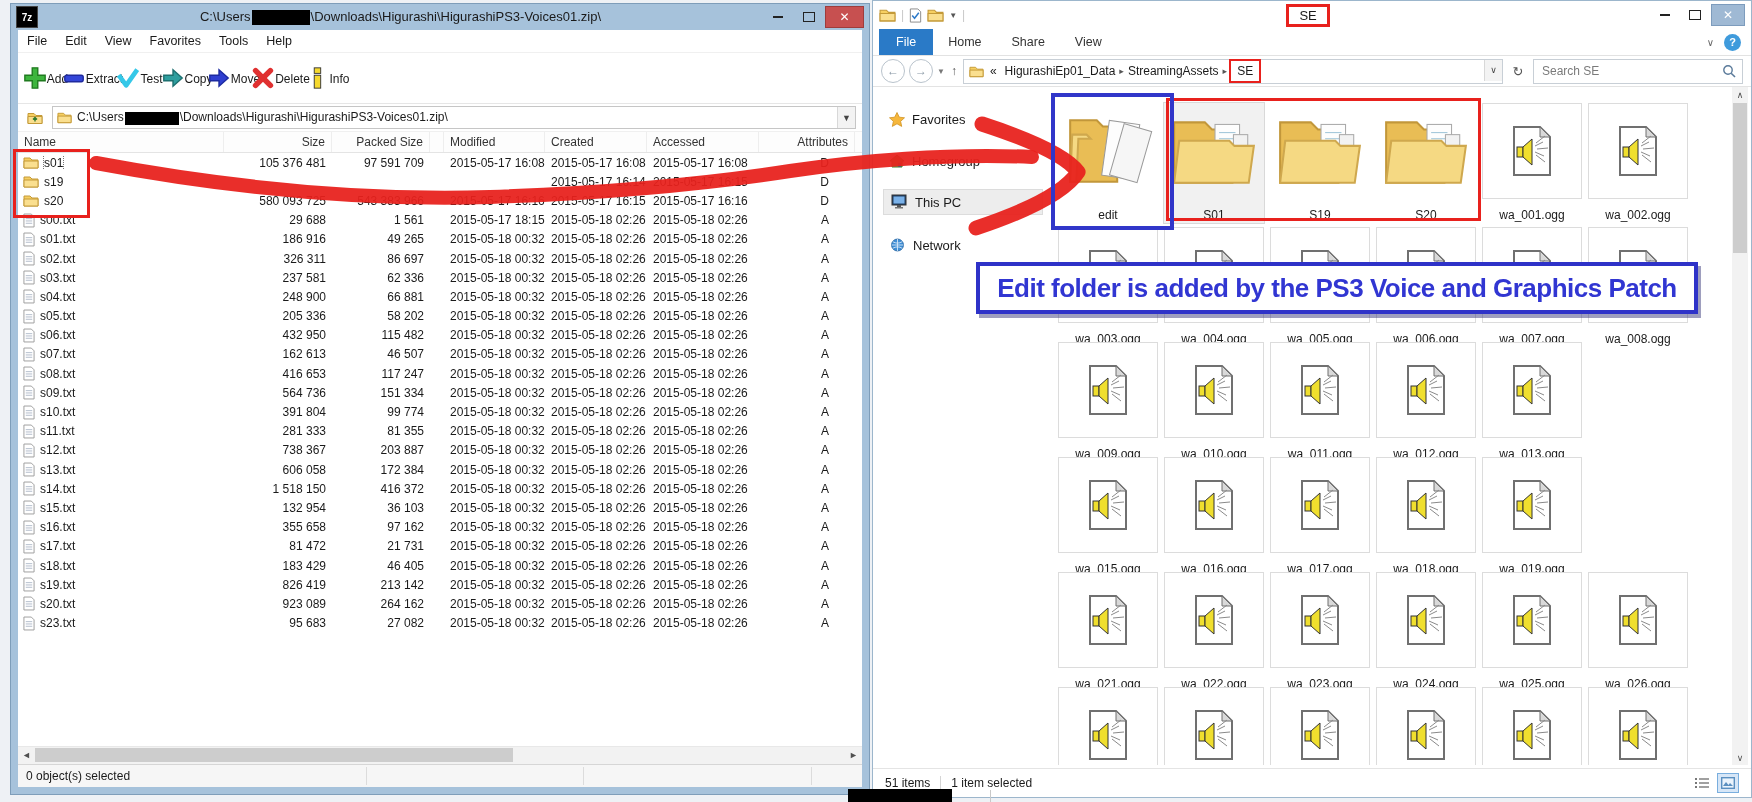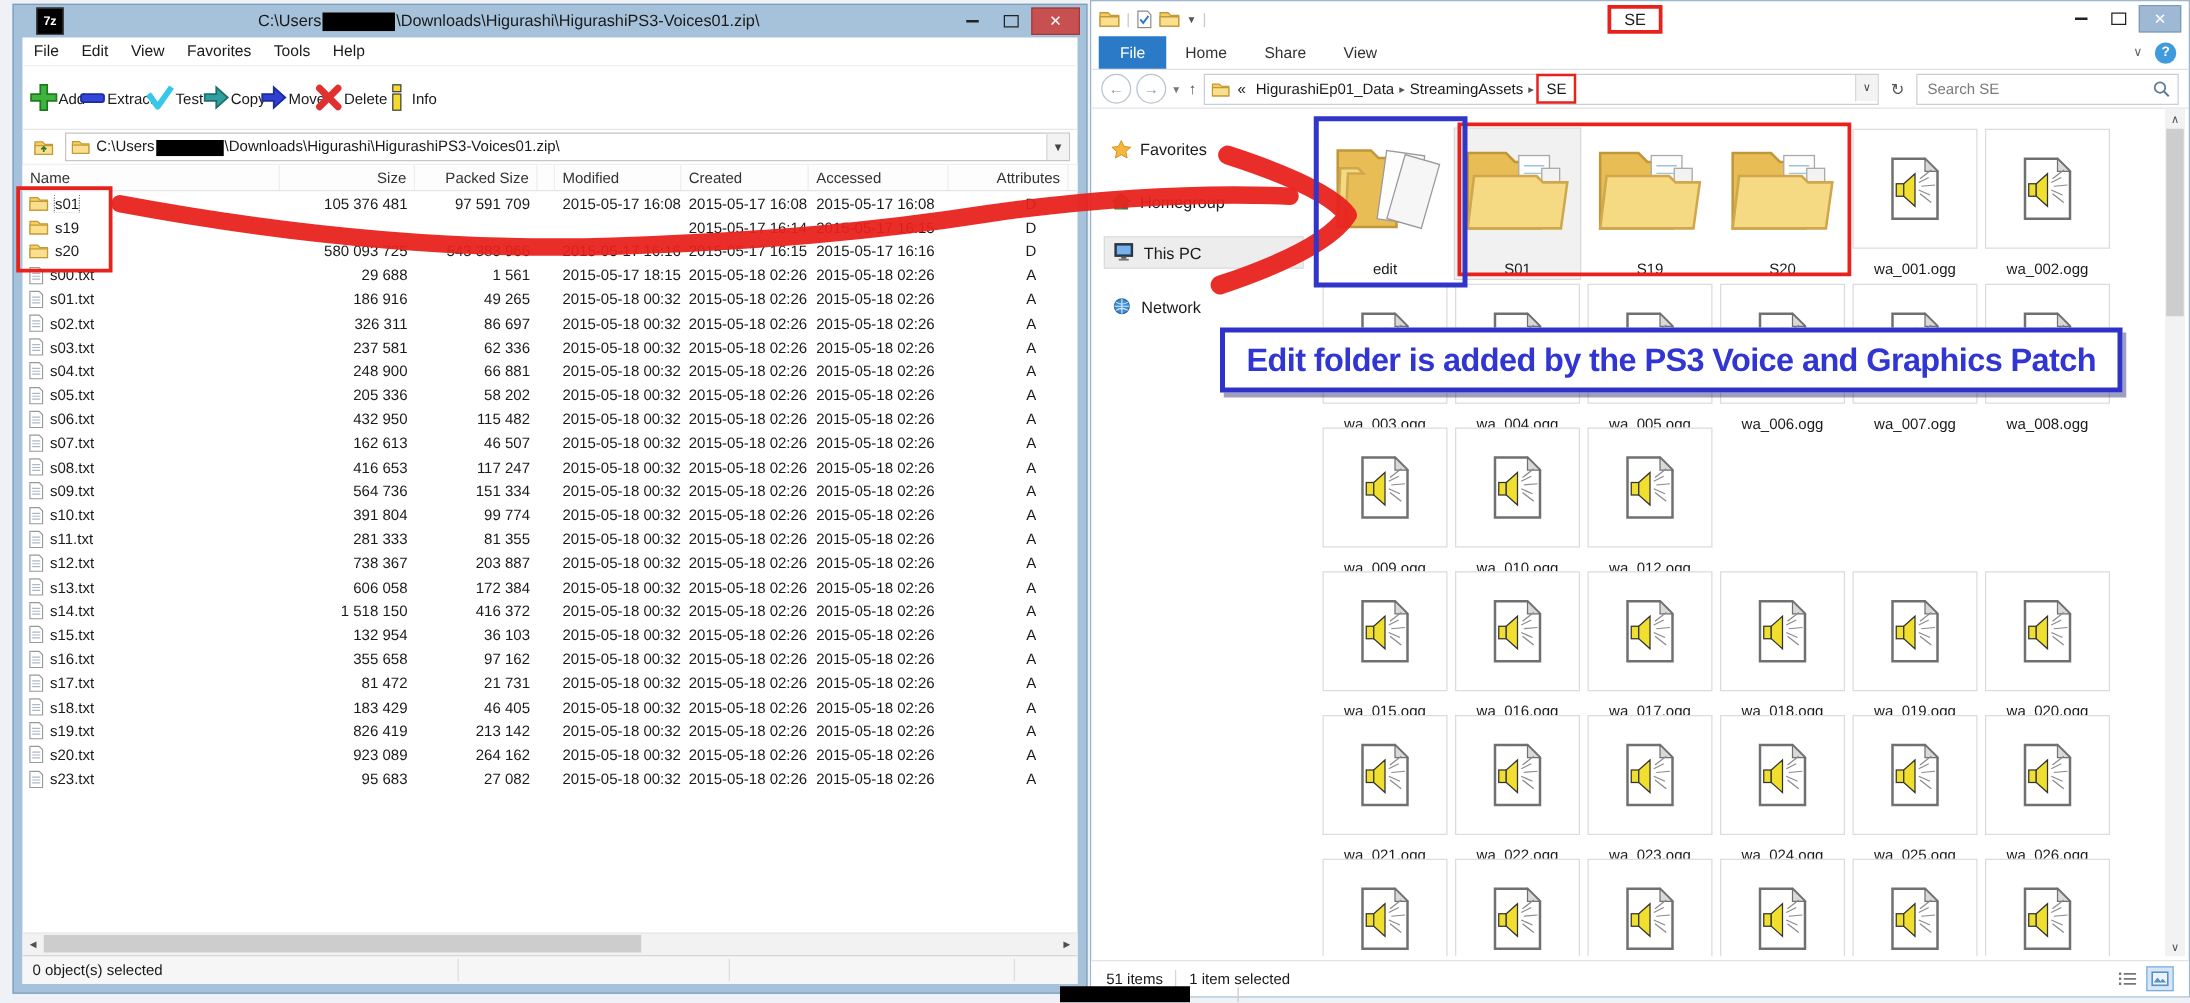--- a/index.html
+++ b/index.html
@@ -4,21 +4,21 @@
 <style>
   html,body{margin:0;padding:0;}
   body{width:1752px;height:802px;position:relative;overflow:hidden;
        background:#eef1f5;font-family:"Liberation Sans",sans-serif;color:#1a1a1a;}
   svg{display:block}
   
   #sevenzip{position:absolute;left:10px;top:3px;width:860px;height:792px;
     background:#a6c2db;border:1px solid #7e9db9;box-sizing:border-box;z-index:10;}
   .z-title{height:26px;display:flex;align-items:center;padding:0 5px;}
   .z-logo{width:20px;height:20px;background:#000;color:#fff;font-size:10px;font-weight:bold;
-    display:flex;align-items:center;justify-content:center;border:1px solid #444;margin-left:13px;}
+    display:flex;align-items:center;justify-content:center;border:1px solid #444;}
   .z-titletext{flex:1;text-align:center;font-size:13px;white-space:nowrap;overflow:hidden;}
   .redact{display:inline-block;background:#000;vertical-align:middle;}
   .redact.t{width:58px;height:15px;margin:0 1px;}
   .redact.a{width:54px;height:13px;margin:0 1px;}
   .z-btns{display:flex;align-items:center;gap:2px;}
   .z-btn{width:29px;height:20px;display:flex;align-items:center;justify-content:center;font-size:11px;color:#222;}
   .glyph-min{width:10px;height:2px;background:#222;}
   .glyph-max{width:10px;height:8px;border:1px solid #222;}
   .z-close{width:37px;background:#c75050;border:1px solid #9e3c3c;color:#fff;font-size:12px;}
   .z-body{position:absolute;left:7px;right:7px;top:26px;bottom:7px;background:#fff;
@@ -1190,21 +1190,61 @@
                 <g stroke="#8a8a8a">
                   <line x1="26" y1="18" x2="35" y2="11"></line>
                   <line x1="27" y1="24" x2="38" y2="23"></line>
                   <line x1="26" y1="30" x2="35" y2="37"></line>
                   <line x1="25" y1="21" x2="33" y2="17"></line>
                   <line x1="25" y1="27" x2="34" y2="31"></line>
                 </g>
               </svg>
             </span>
           </div>
+          <div class="flabel">wa_011.ogg</div>
+        </div>
+        <div class="cell ogg">
+          <div class="thumb">
+            <span>
+              <svg width="44" height="52" viewBox="0 0 44 52">
+                <path d="M4 2h26l10 10v38H4z" fill="#fff" stroke="#707070" stroke-width="2"></path>
+                <path d="M30 2l10 10H30z" fill="#d9d9d9" stroke="#707070"></path>
+                <rect x="7" y="22" width="6" height="10" fill="#f0df2e" stroke="#333"></rect>
+                <path d="M13 22 L22 14v26l-9-8z" fill="#f0df2e" stroke="#333"></path>
+                <g stroke="#8a8a8a">
+                  <line x1="26" y1="18" x2="35" y2="11"></line>
+                  <line x1="27" y1="24" x2="38" y2="23"></line>
+                  <line x1="26" y1="30" x2="35" y2="37"></line>
+                  <line x1="25" y1="21" x2="33" y2="17"></line>
+                  <line x1="25" y1="27" x2="34" y2="31"></line>
+                </g>
+              </svg>
+            </span>
+          </div>
           <div class="flabel">wa_012.ogg</div>
+        </div>
+        <div class="cell ogg">
+          <div class="thumb">
+            <span>
+              <svg width="44" height="52" viewBox="0 0 44 52">
+                <path d="M4 2h26l10 10v38H4z" fill="#fff" stroke="#707070" stroke-width="2"></path>
+                <path d="M30 2l10 10H30z" fill="#d9d9d9" stroke="#707070"></path>
+                <rect x="7" y="22" width="6" height="10" fill="#f0df2e" stroke="#333"></rect>
+                <path d="M13 22 L22 14v26l-9-8z" fill="#f0df2e" stroke="#333"></path>
+                <g stroke="#8a8a8a">
+                  <line x1="26" y1="18" x2="35" y2="11"></line>
+                  <line x1="27" y1="24" x2="38" y2="23"></line>
+                  <line x1="26" y1="30" x2="35" y2="37"></line>
+                  <line x1="25" y1="21" x2="33" y2="17"></line>
+                  <line x1="25" y1="27" x2="34" y2="31"></line>
+                </g>
+              </svg>
+            </span>
+          </div>
+          <div class="flabel">wa_013.ogg</div>
         </div>
       </div>
       <div class="frow" style="top: 370px;">
         <div class="cell ogg">
           <div class="thumb">
             <span>
               <svg width="44" height="52" viewBox="0 0 44 52">
                 <path d="M4 2h26l10 10v38H4z" fill="#fff" stroke="#707070" stroke-width="2"></path>
                 <path d="M30 2l10 10H30z" fill="#d9d9d9" stroke="#707070"></path>
                 <rect x="7" y="22" width="6" height="10" fill="#f0df2e" stroke="#333"></rect>
@@ -1293,40 +1333,20 @@
                   <line x1="26" y1="18" x2="35" y2="11"></line>
                   <line x1="27" y1="24" x2="38" y2="23"></line>
                   <line x1="26" y1="30" x2="35" y2="37"></line>
                   <line x1="25" y1="21" x2="33" y2="17"></line>
                   <line x1="25" y1="27" x2="34" y2="31"></line>
                 </g>
               </svg>
             </span>
           </div>
           <div class="flabel">wa_019.ogg</div>
-        </div>
-        <div class="cell ogg">
-          <div class="thumb">
-            <span>
-              <svg width="44" height="52" viewBox="0 0 44 52">
-                <path d="M4 2h26l10 10v38H4z" fill="#fff" stroke="#707070" stroke-width="2"></path>
-                <path d="M30 2l10 10H30z" fill="#d9d9d9" stroke="#707070"></path>
-                <rect x="7" y="22" width="6" height="10" fill="#f0df2e" stroke="#333"></rect>
-                <path d="M13 22 L22 14v26l-9-8z" fill="#f0df2e" stroke="#333"></path>
-                <g stroke="#8a8a8a">
-                  <line x1="26" y1="18" x2="35" y2="11"></line>
-                  <line x1="27" y1="24" x2="38" y2="23"></line>
-                  <line x1="26" y1="30" x2="35" y2="37"></line>
-                  <line x1="25" y1="21" x2="33" y2="17"></line>
-                  <line x1="25" y1="27" x2="34" y2="31"></line>
-                </g>
-              </svg>
-            </span>
-          </div>
-          <div class="flabel">wa_020.ogg</div>
         </div>
       </div>
       <div class="frow" style="top: 485px;">
         <div class="cell ogg">
           <div class="thumb">
             <span>
               <svg width="44" height="52" viewBox="0 0 44 52">
                 <path d="M4 2h26l10 10v38H4z" fill="#fff" stroke="#707070" stroke-width="2"></path>
                 <path d="M30 2l10 10H30z" fill="#d9d9d9" stroke="#707070"></path>
                 <rect x="7" y="22" width="6" height="10" fill="#f0df2e" stroke="#333"></rect>

